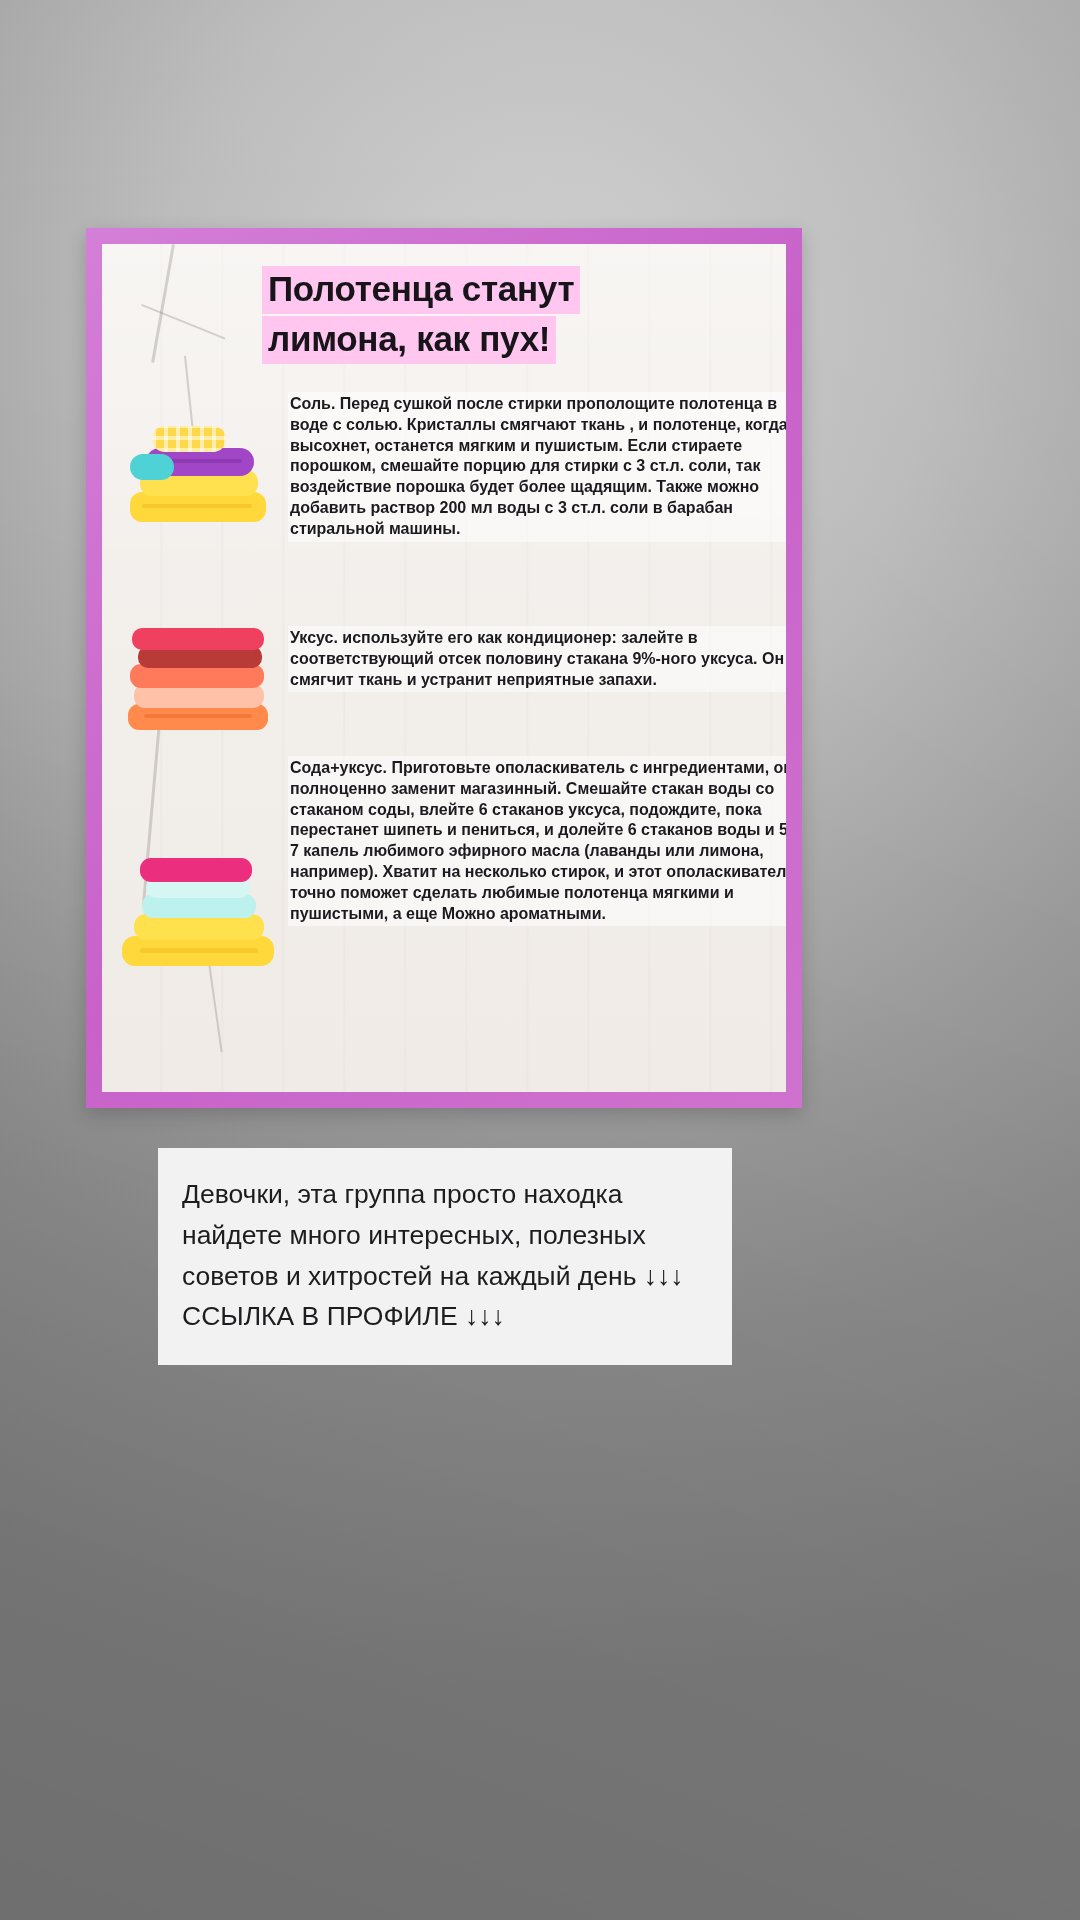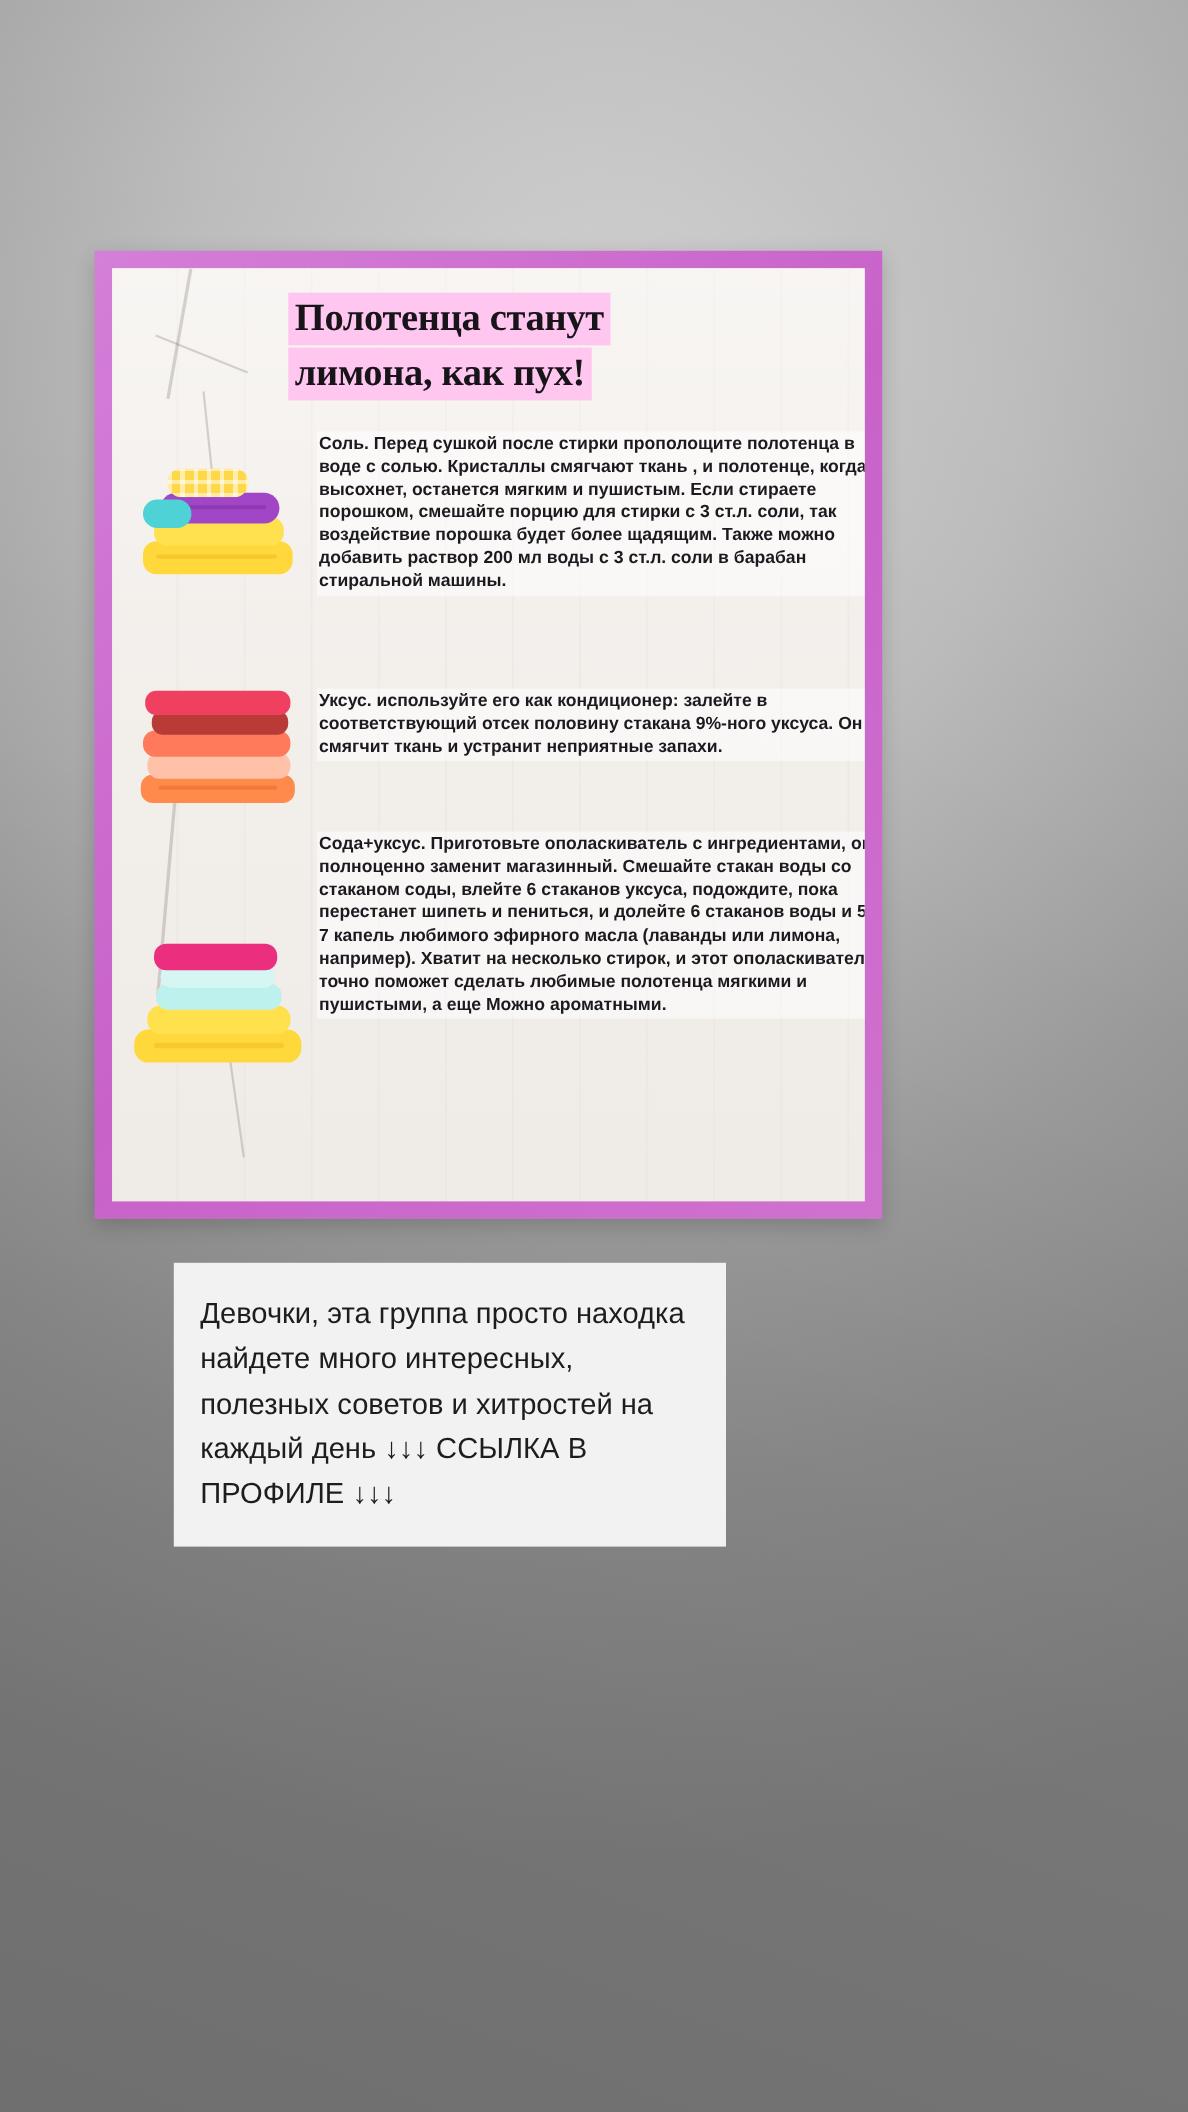--- a/index.html
+++ b/index.html
@@ -78,21 +78,20 @@
     display: inline-block;
     background: #ffc7f0;
     color: #17141a;
     font-size: 35px;
     line-height: 1.26;
     font-weight: bold;
     letter-spacing: -0.3px;
     padding: 1px 6px 3px 6px;
     margin: 0 0 2px 0;
     box-decoration-break: clone;
-    font-family: Liberation Serif, serif;
   }
 
   
   .tip {
     position: absolute;
     left: 186px;
     width: 512px;
     color: #1b1a1f;
     font-size: 16px;
     line-height: 1.30;
@@ -123,21 +122,21 @@
   
   #towels2 { left: 22px; top: 382px; width: 150px; height: 110px; }
   
   #towels3 { left: 18px; top: 612px; width: 160px; height: 115px; }
 
   
   #caption {
     position: absolute;
     left: 158px;
     top: 1148px;
-    width: 502px;
+    width: 574px;
     background: #f2f2f2;
     padding: 26px 24px 28px 24px;
     box-sizing: border-box;
   }
   #caption p {
     margin: 0;
     color: #1d1d1f;
     font-size: 26.5px;
     line-height: 1.54;
     font-weight: normal;

